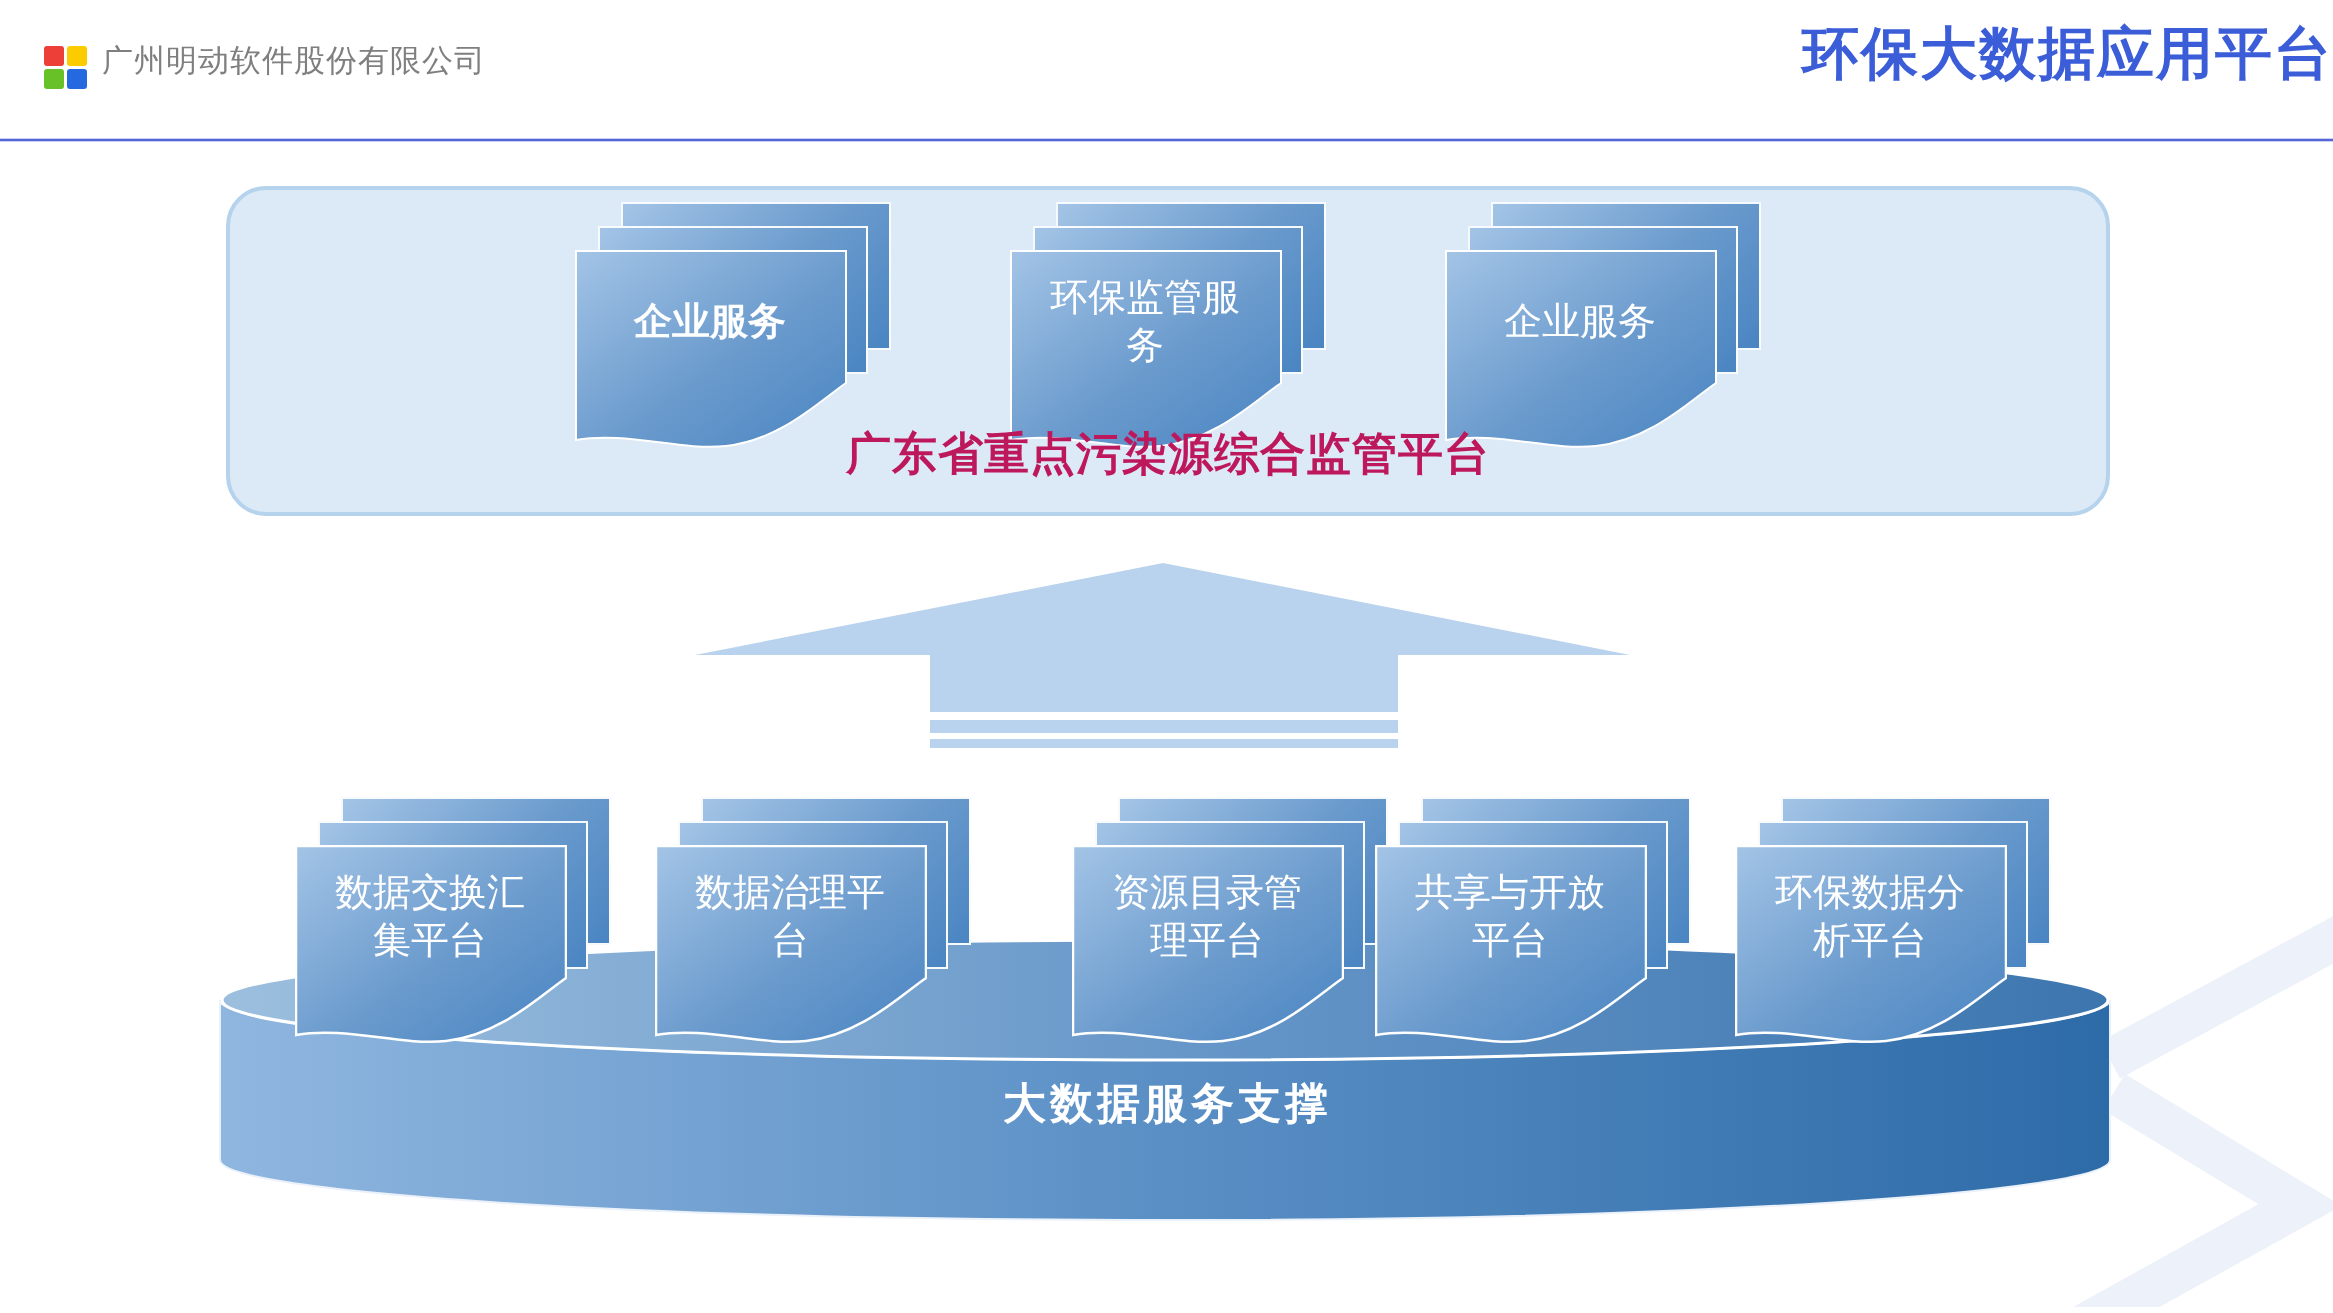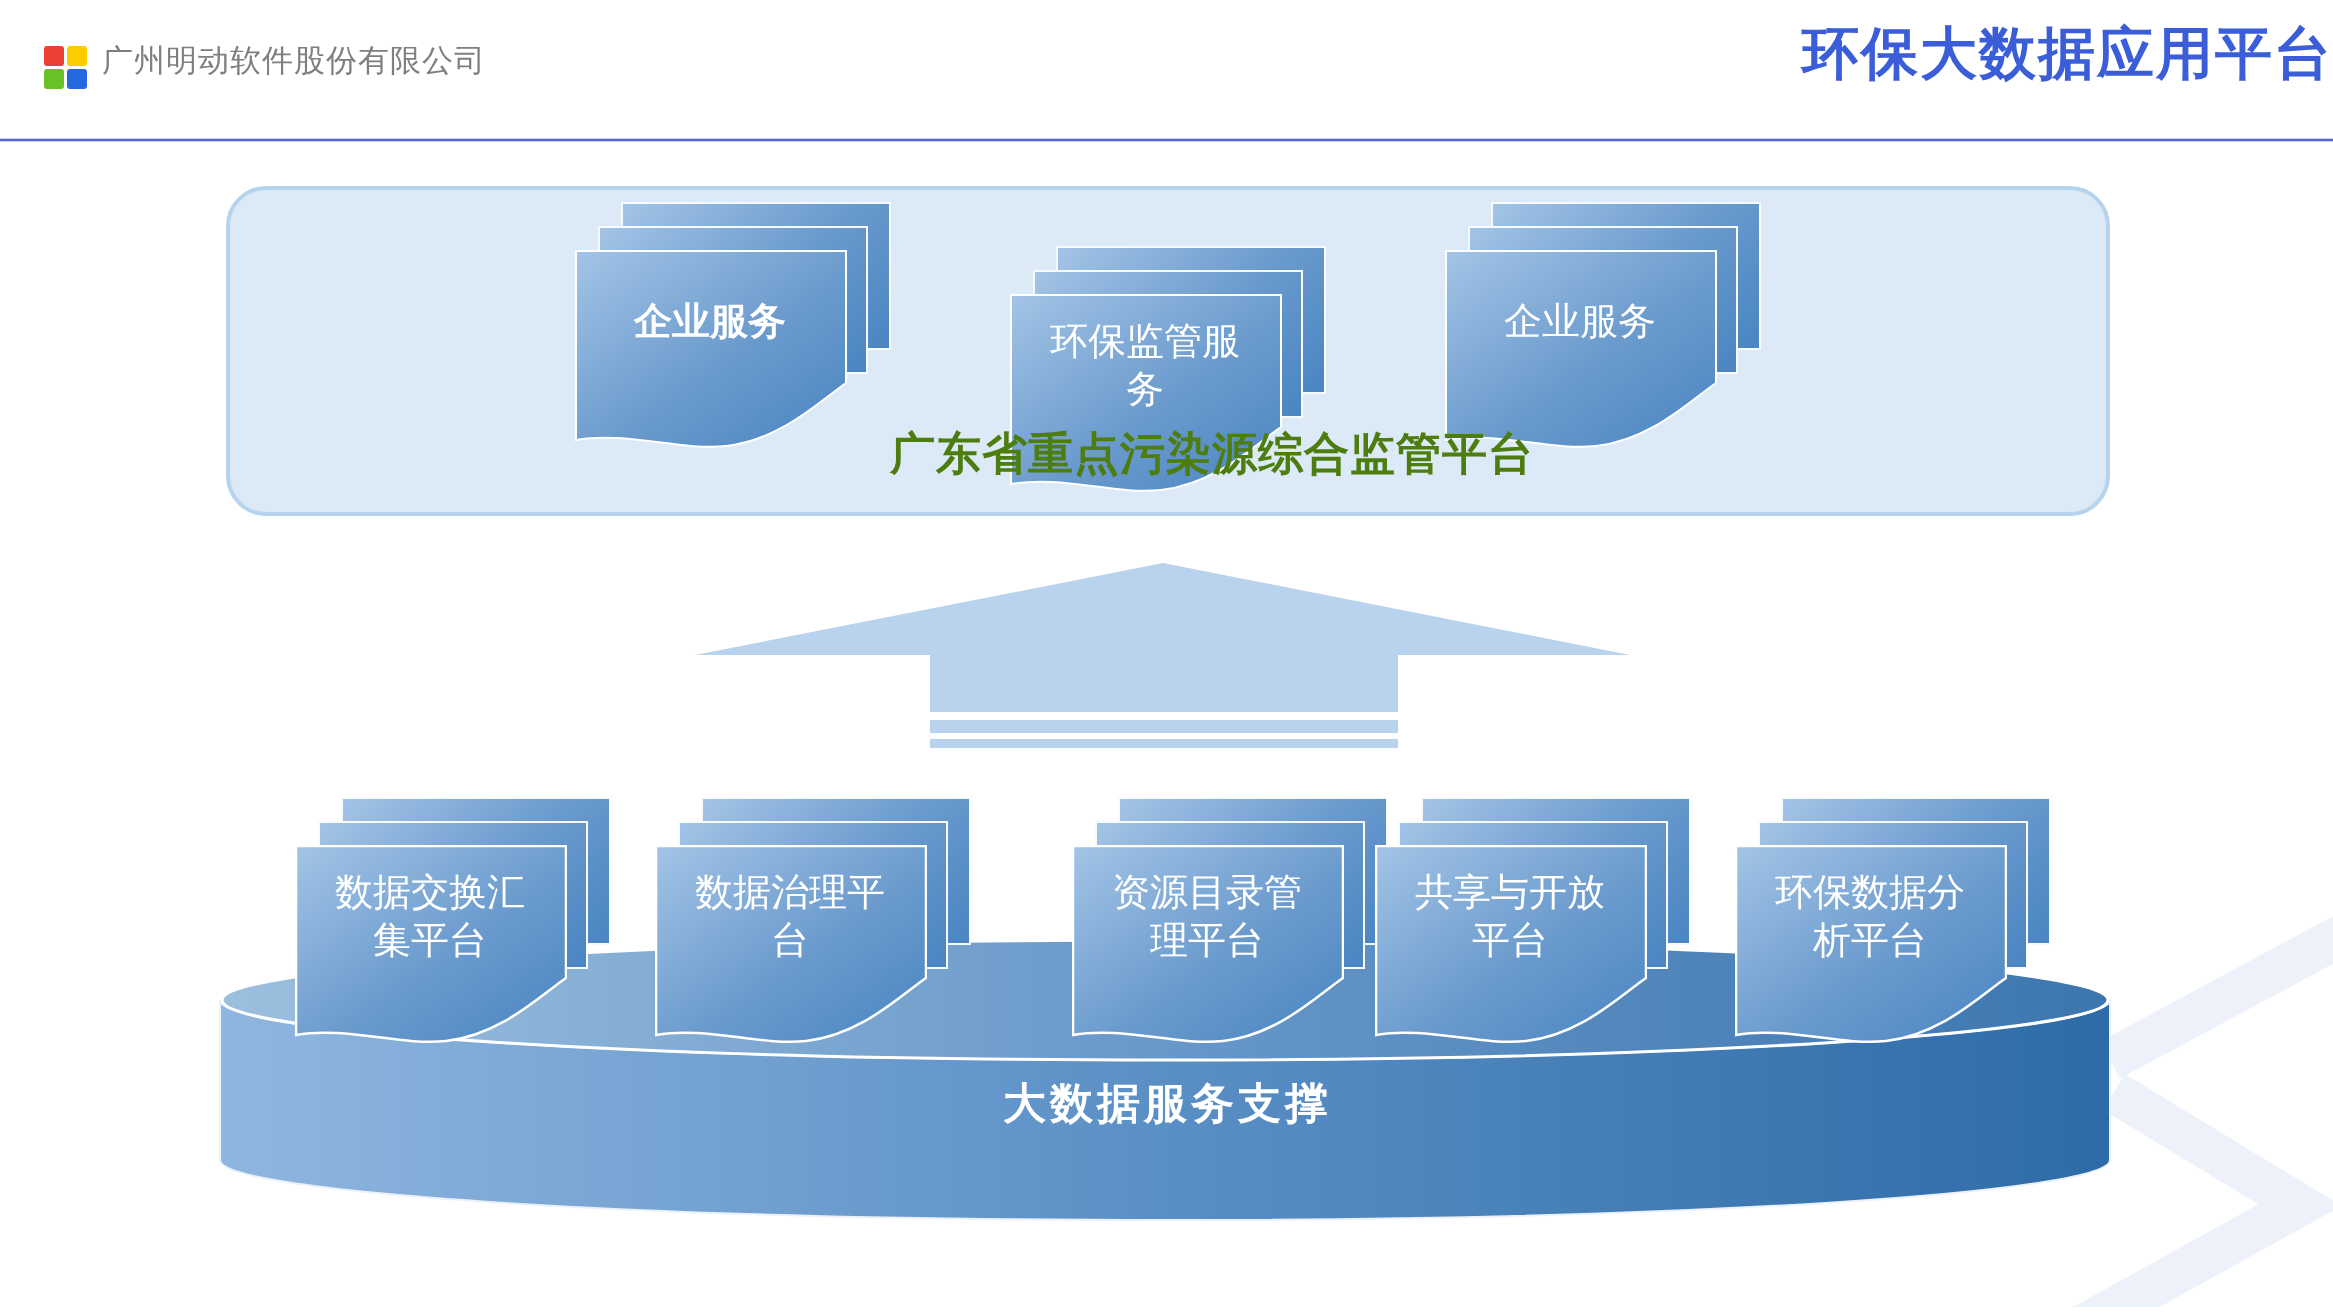--- a/index.html
+++ b/index.html
@@ -18,21 +18,21 @@
   .company{position:absolute;left:102px;top:33px;height:56px;line-height:56px;
            font-size:31px;color:#7f7f7f;letter-spacing:1px;white-space:nowrap;}
   .title{position:absolute;left:0;top:16px;width:100%;text-align:right;
          font-size:57px;font-weight:600;color:#3b5ed8;letter-spacing:2px;}
   .divider{position:absolute;left:0;top:139px;width:100%;height:2px;background:#5666d8;
            box-shadow:0 1px 0 #c9d0f2,0 -1px 0 #c9d0f2;}
   
   .topbox{position:absolute;left:226px;top:186px;width:1884px;height:330px;
           background:#dce9f6;border:4px solid #b5d3ec;border-radius:40px;box-sizing:border-box;}
   .caption{position:absolute;left:226px;top:424px;width:1884px;text-align:center;
-           font-size:45px;font-weight:bold;color:#4d7c0f;letter-spacing:1px;padding-left:44px;}
+           font-size:45px;font-weight:bold;color:#be185d;letter-spacing:1px;}
   
   .stack{position:absolute;width:316px;height:225px;}
   .page{position:absolute;width:270px;height:148px;box-sizing:border-box;
         border:2px solid rgba(255,255,255,0.95);
         background:linear-gradient(135deg,#a3c4e6 0%,#6b9bcd 55%,#4a85c2 100%);}
   .back2{left:46px;top:0;}
   .back1{left:23px;top:24px;}
   .front-svg{position:absolute;left:0;top:48px;}
   .page-label{position:absolute;left:0;top:48px;width:270px;height:142px;
               display:flex;align-items:center;justify-content:center;}
@@ -94,21 +94,21 @@
     <div class="page back2"></div>
     <div class="page back1"></div>
     <svg class="front-svg" width="272" height="205">
       <path d="M1 1 L271 1 L271 133 C 246 150, 206 190, 151 196 C 105 201, 51 181, 1 190 Z" fill="url(#pg)" stroke="#ffffff" stroke-width="2"></path>
     </svg>
     <div class="page-label">
         <span>企业服务</span>
       </div>
   </div>
 
-  <div class="stack" style="left:1010px;top:202px;margin-top:44px;">
+  <div class="stack" style="left:1010px;top:202px;">
     <div class="page back2"></div>
     <div class="page back1"></div>
     <svg class="front-svg" width="272" height="205">
       <path d="M1 1 L271 1 L271 133 C 246 150, 206 190, 151 196 C 105 201, 51 181, 1 190 Z" fill="url(#pg)" stroke="#ffffff" stroke-width="2"></path>
     </svg>
     <div class="page-label">
         <span>环保监管服务</span>
       </div>
   </div>
 

